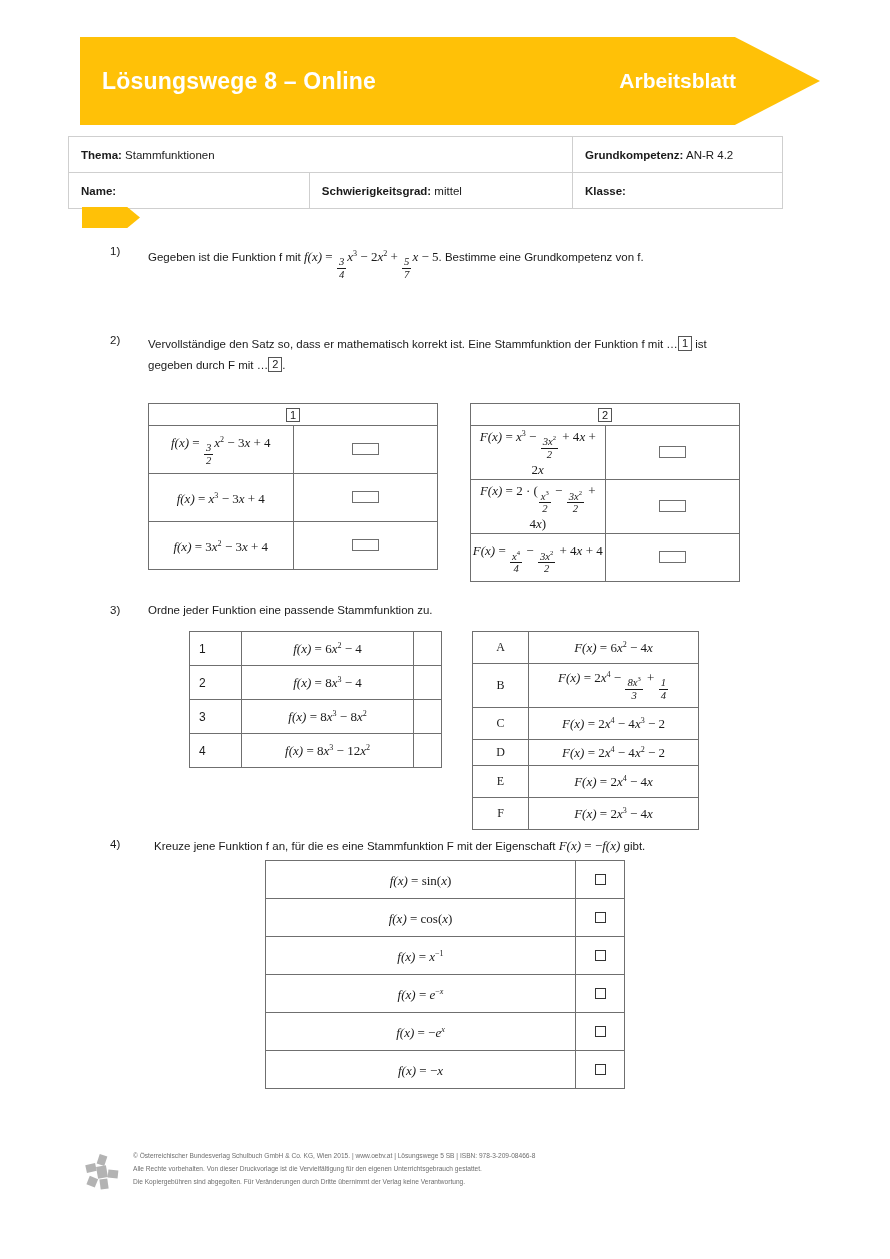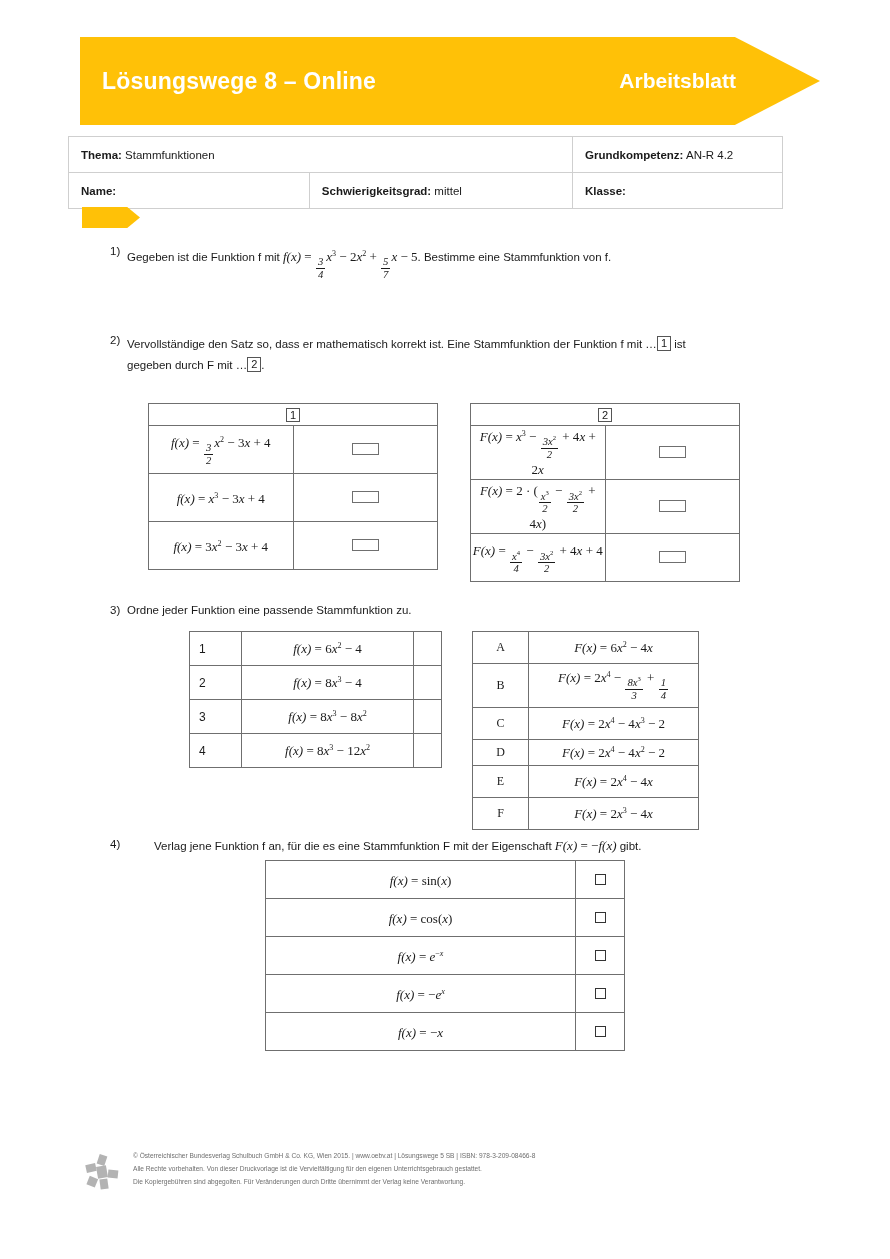--- a/index.html
+++ b/index.html
@@ -77,21 +77,21 @@
 
   
   .task { position: absolute; }
   .task-num {
     position: absolute;
     left: 0; top: 0;
     width: 32px;
     font-size: 11.5px;
   }
   .task-body {
-    margin-left: 17px;
+    margin-left: 38px;
     font-size: 11.5px;
     line-height: 1.85;
   }
 
   
   .m { font-family: "Liberation Serif", serif; font-style: italic; font-size: 13px; }
   .m .up { font-style: normal; }
   .m .fn { font-style: italic; }
   sup, sub { font-size: .62em; font-style: normal; line-height: 0; }
   .frac {
@@ -208,21 +208,21 @@
 <div class="task" style="left:110px; top:245px; width:700px;">
   <div class="task-num">1)</div>
   <div class="task-body">
     <span>Gegeben ist die Funktion f mit</span>
     <span class="m"><span class="fn">f</span>(<span class="fn">x</span>) <span class="up">=</span> <span class="frac">
           <span class="num">3</span>
           <span class="den">4</span>
         </span><span class="fn">x</span><sup>3</sup> <span class="up">− 2</span><span class="fn">x</span><sup>2</sup> <span class="up">+</span> <span class="frac">
           <span class="num">5</span>
           <span class="den">7</span>
-        </span><span class="fn">x</span> <span class="up">− 5</span></span><span>. Bestimme eine Stammfunktion von f.</span>
+        </span><span class="fn">x</span> <span class="up">− 5</span></span><span>. Bestimme eine Grundkompetenz von f.</span>
   </div>
 </div>
 
 <div class="task" style="left:110px; top:334px; width:700px;">
   <div class="task-num">2)</div>
   <div class="task-body">
     <span>Vervollständige den Satz so, dass er mathematisch korrekt ist. Eine Stammfunktion der Funktion f mit …</span><span class="inbox">1</span>
     <span>ist</span><br>
     <span>gegeben durch F mit …</span><span class="inbox">2</span><span>.</span>
   </div>
@@ -391,38 +391,44 @@
         <span class="m"><span class="fn">F</span>(<span class="fn">x</span>) <span class="up">= 2</span><span class="fn">x</span><sup>3</sup> <span class="up">− 4</span><span class="fn">x</span></span>
       </td>
     </tr>
   </tbody>
     </table>
 </div>
 
 <div class="task" style="left:110px; top:838px; width:710px;">
   <div class="task-num">4)</div>
   <div class="task-body" style="line-height:1.2; margin-left:44px;">
-    <span>Verlag jene Funktion f an, für die es eine Stammfunktion F mit der Eigenschaft</span>
+    <span>Kreuze jene Funktion f an, für die es eine Stammfunktion F mit der Eigenschaft</span>
     <span class="m"><span class="fn">F</span>(<span class="fn">x</span>) <span class="up">= −</span><span class="fn">f</span>(<span class="fn">x</span>)</span>
     <span>gibt.</span>
   </div>
 </div>
 
 <div style="position:absolute; left:265px; top:860px;">
   <table class="grid t4" style="width:360px">
     <tbody>
         <tr>
       <td style="width:310px">
         <span class="m"><span class="fn">f</span>(<span class="fn">x</span>) <span class="up">= sin(</span><span class="fn">x</span><span class="up">)</span></span>
       </td>
       <td><span class="chk"></span></td>
     </tr>
     <tr>
       <td>
         <span class="m"><span class="fn">f</span>(<span class="fn">x</span>) <span class="up">= cos(</span><span class="fn">x</span><span class="up">)</span></span>
+      </td>
+      <td><span class="chk"></span></td>
+    </tr>
+    <tr>
+      <td>
+        <span class="m"><span class="fn">f</span>(<span class="fn">x</span>) <span class="up">=</span> <span class="fn">x</span><sup>−1</sup></span>
       </td>
       <td><span class="chk"></span></td>
     </tr>
     <tr>
       <td>
         <span class="m"><span class="fn">f</span>(<span class="fn">x</span>) <span class="up">=</span> <span class="fn">e</span><sup>−<span class="fn">x</span></sup></span>
       </td>
       <td><span class="chk"></span></td>
     </tr>
     <tr>

